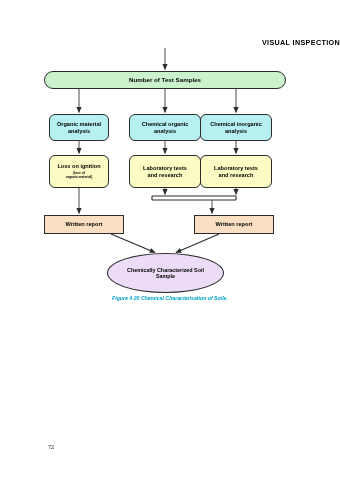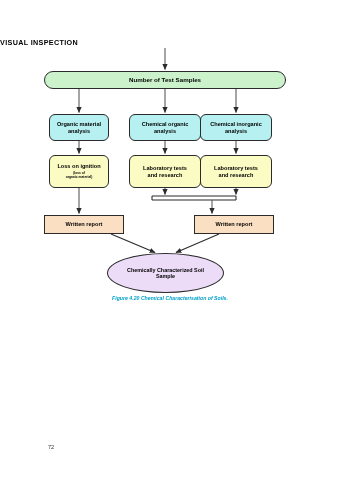--- a/index.html
+++ b/index.html
@@ -47,26 +47,27 @@
 
   .node .line {
     display: block;
     white-space: nowrap;
   }
 
   
   #heading {
     position: absolute;
     left: 0;
-    right: 17px;
+    right: 0;
     top: 38px;
-    text-align: left;
+    text-align: right;
     font-size: 7.2px;
     font-weight: bold;
     letter-spacing: 0.35px;
+    padding-left: 24px;
   }
 
   
   .node.stadium {
     border-radius: 999px;
     background: #ccf2cc;
     font-size: 6.2px;
     font-weight: bold;
   }
 

